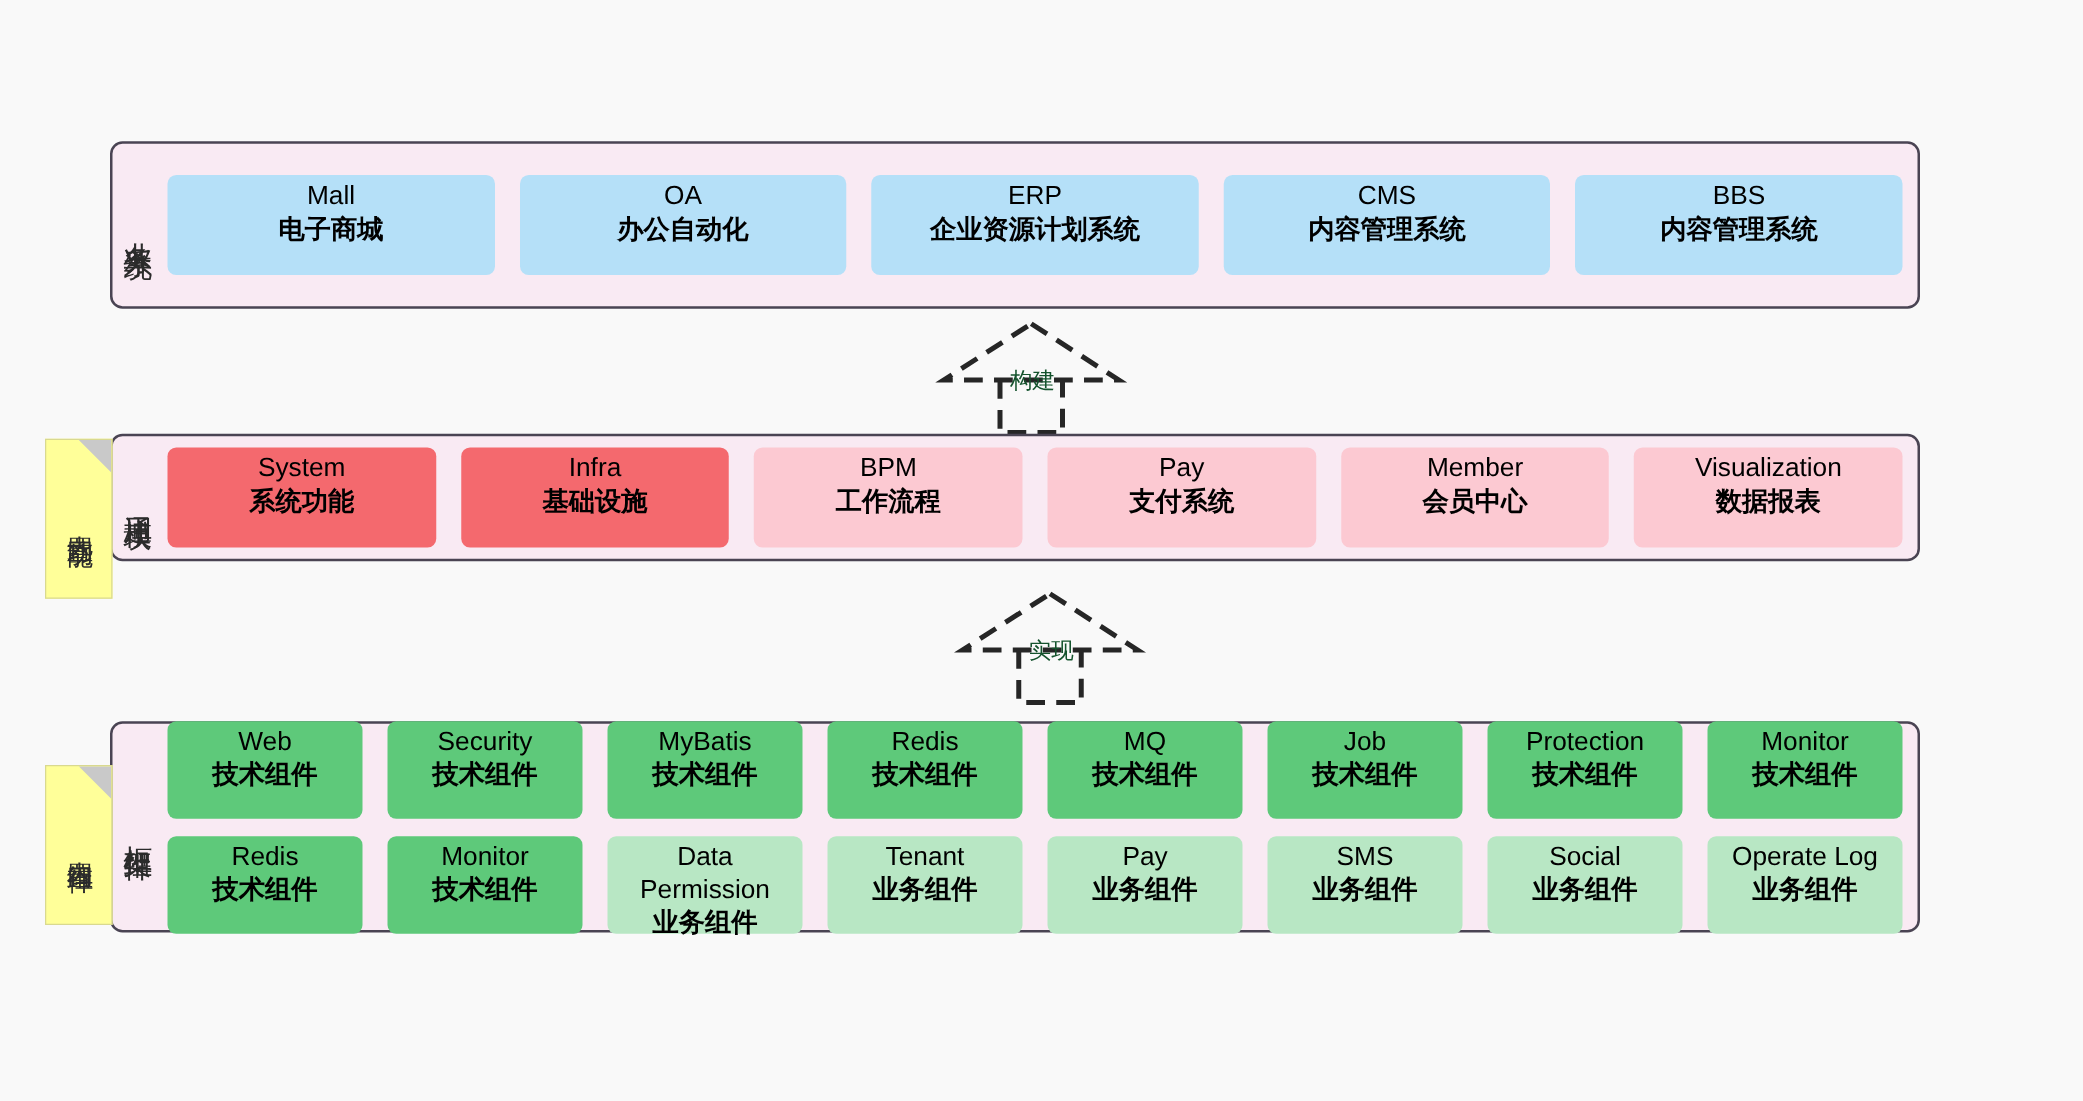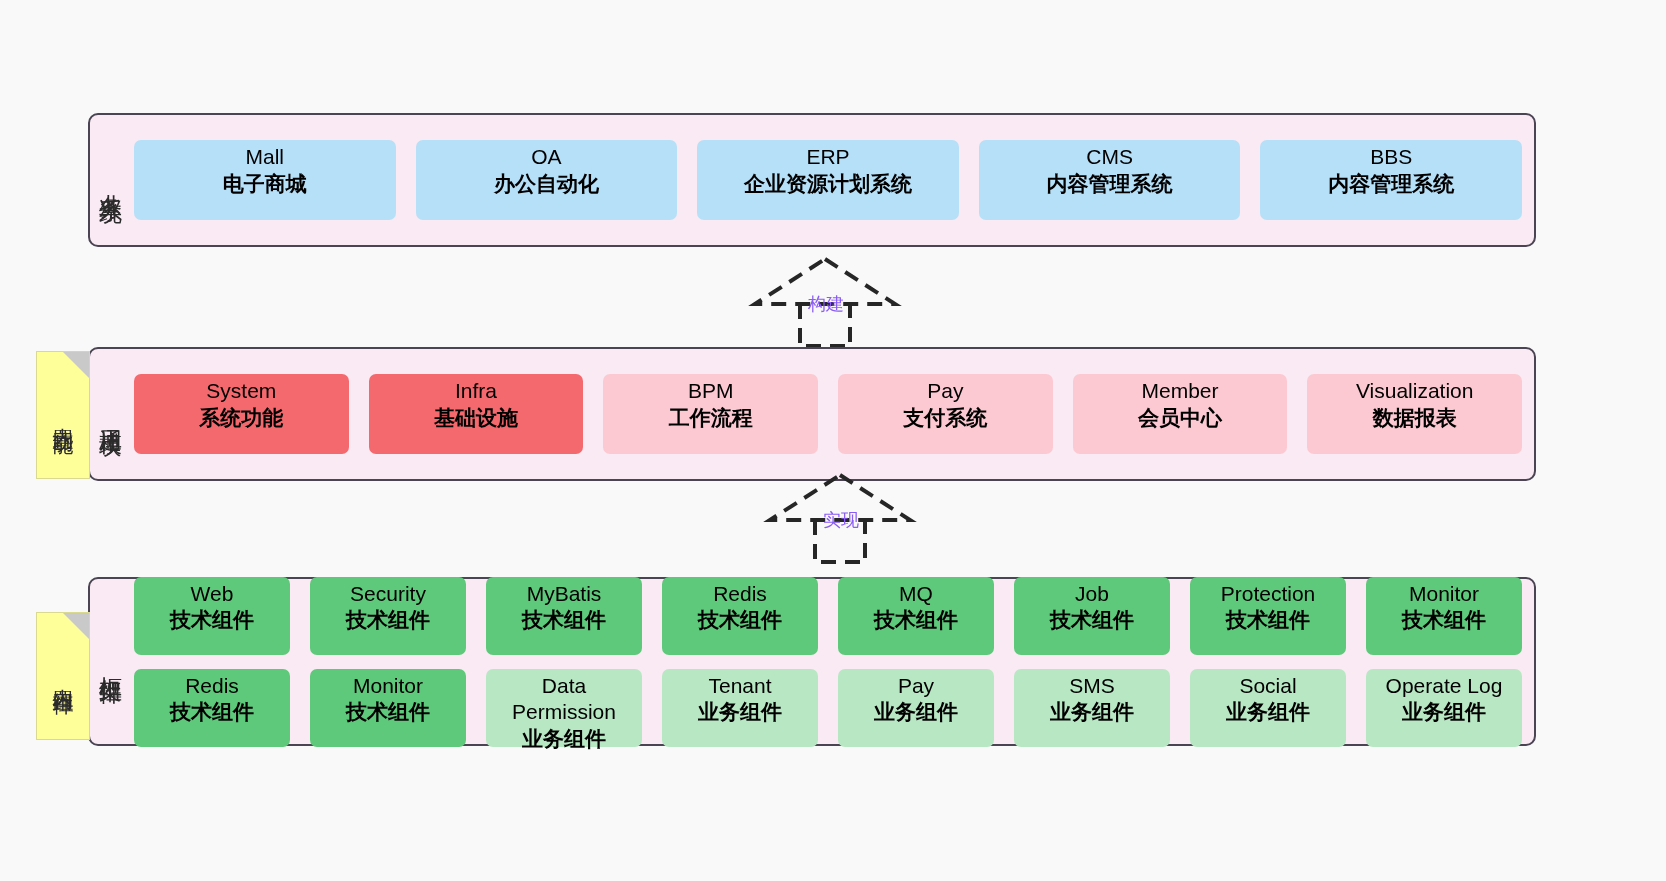--- a/index.html
+++ b/index.html
@@ -86,21 +86,21 @@
 
   
   .c-blue       { background: #b5e0f8; }
   .c-red        { background: #f4696e; }
   .c-pink       { background: #fcc9d2; }
   .c-green      { background: #5ec97a; }
   .c-greenlight { background: #b8e7c4; }
 
   
   #layer-business  { left: 88px;  top: 113px; width: 1448px; height: 134px; }
-  #layer-modules   { left: 88px;  top: 347px; width: 1448px; height: 134px; }
+  #layer-modules   { left: 88px;  top: 347px; width: 1448px; height: 102px; }
   #layer-framework { left: 88px;  top: 577px; width: 1448px; height: 169px; }
 
   
   .sticky {
     position: absolute;
     background: #ffff99;
     border: 1px solid #d9d98f;
     box-sizing: border-box;
     display: flex;
     align-items: center;
@@ -126,21 +126,21 @@
   #sticky-builtin-component { left: 36px; top: 612px; width: 54px; height: 128px; }
 
   
   .uml-arrow {
     position: absolute;
   }
   .uml-arrow svg { display: block; }
   .uml-label {
     position: absolute;
     font-size: 18px;
-    color: #8b5cf6;
+    color: #14532d;
     background: transparent;
     white-space: nowrap;
   }
   #arrow-build  { left: 740px; top: 256px; width: 200px; height: 92px; }
   #arrow-build .uml-label  { left: 68px; top: 36px; }
   #arrow-impl   { left: 755px; top: 472px; width: 200px; height: 92px; font-family: Liberation Serif, serif; }
   #arrow-impl .uml-label   { left: 68px; top: 36px; }
 </style>
 </head>
 <body>

